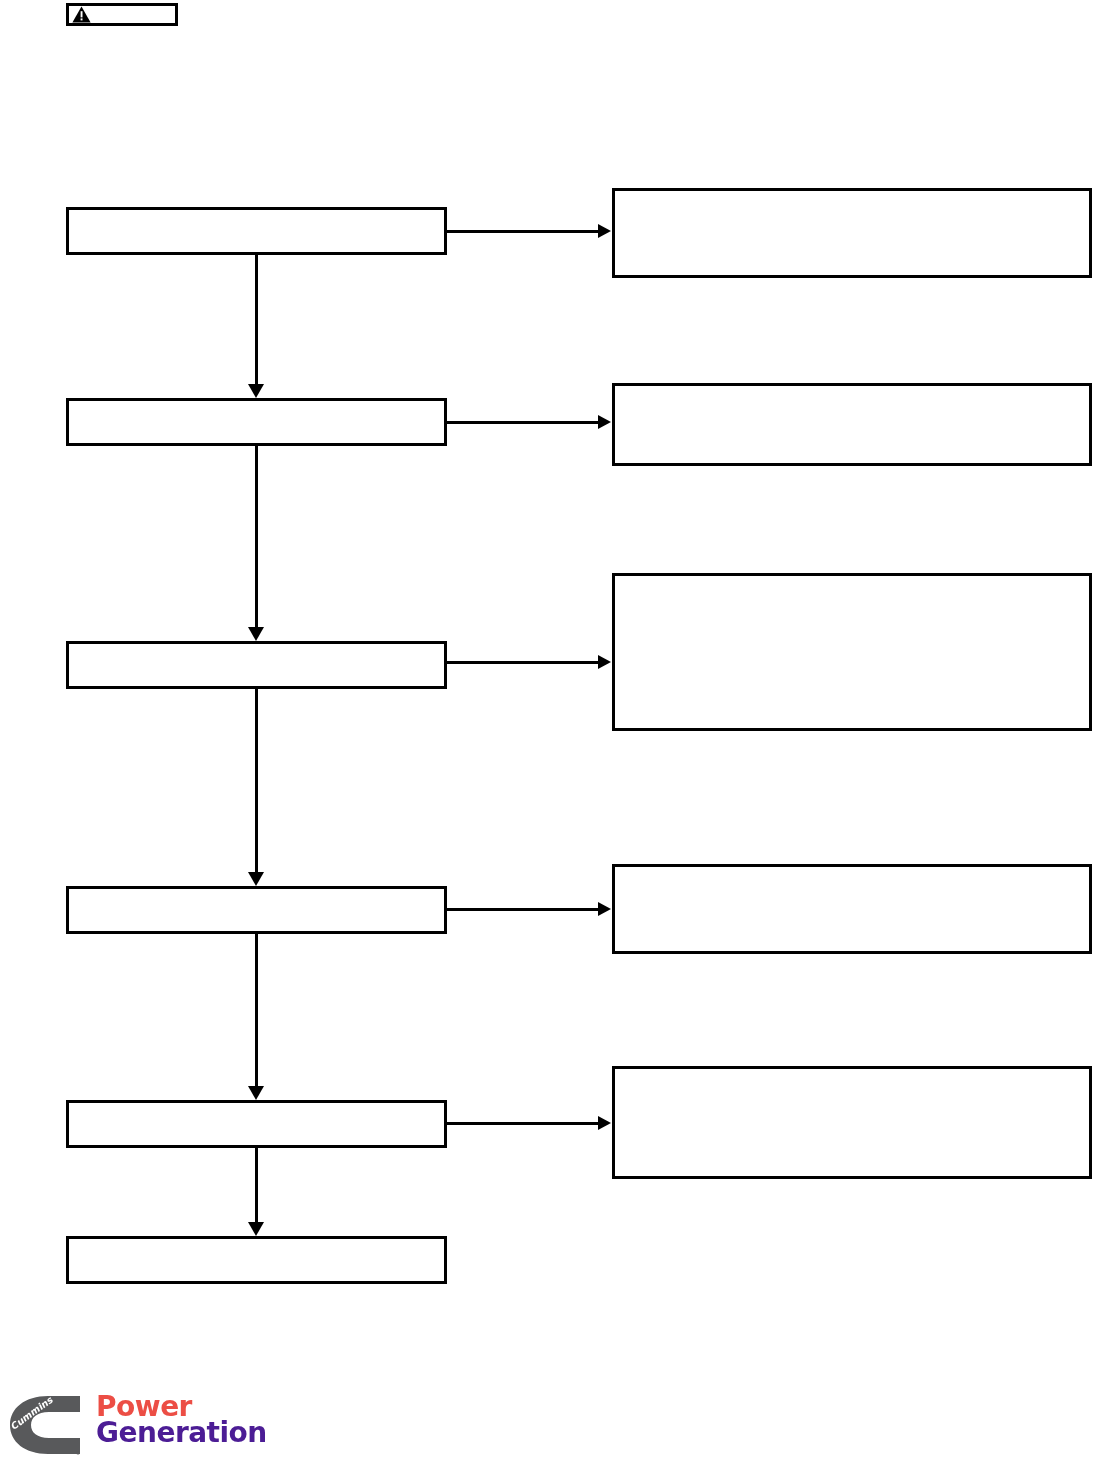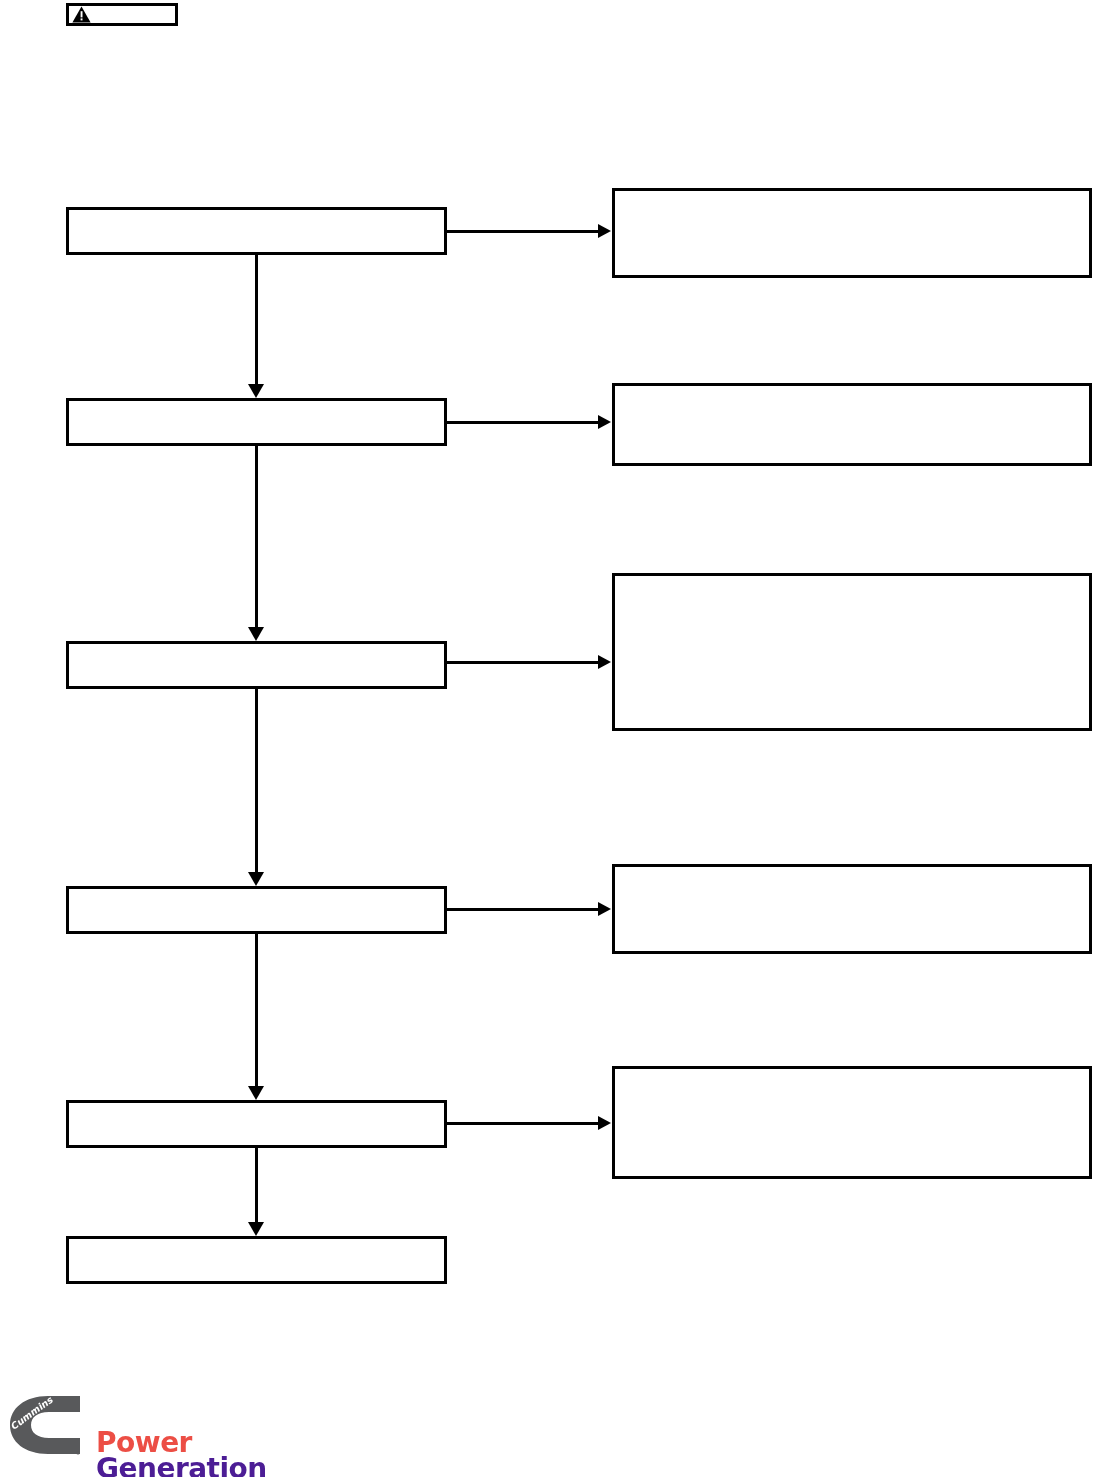--- a/index.html
+++ b/index.html
@@ -220,18 +220,18 @@
                C2,48 17,60 40,60
                L72,60 L72,44 L41,44
                C29,44 23,38.5 23,31
                C23,23.5 29,18 41,18
                L72,18 L72,2 Z" fill="#58595b"></path>
 
       <text x="6" y="36" transform="rotate(-36 6 36)" fill="#ffffff" font-family="'DejaVu Sans', sans-serif" font-size="9.5" font-weight="bold" font-style="italic">Cummins</text>
       <circle cx="70" cy="59" r="1.6" fill="#58595b"></circle>
     </svg>
     <div class="logo-wordmark">
-      <span style="color:#ec4e45;margin-top:36px;">Power</span>
+      <span style="color:#ec4e45;">Power</span>
       <span style="color:#4c1d95;">Generation</span>
     </div>
   </div>
 
 </div>
 
 </body></html>

